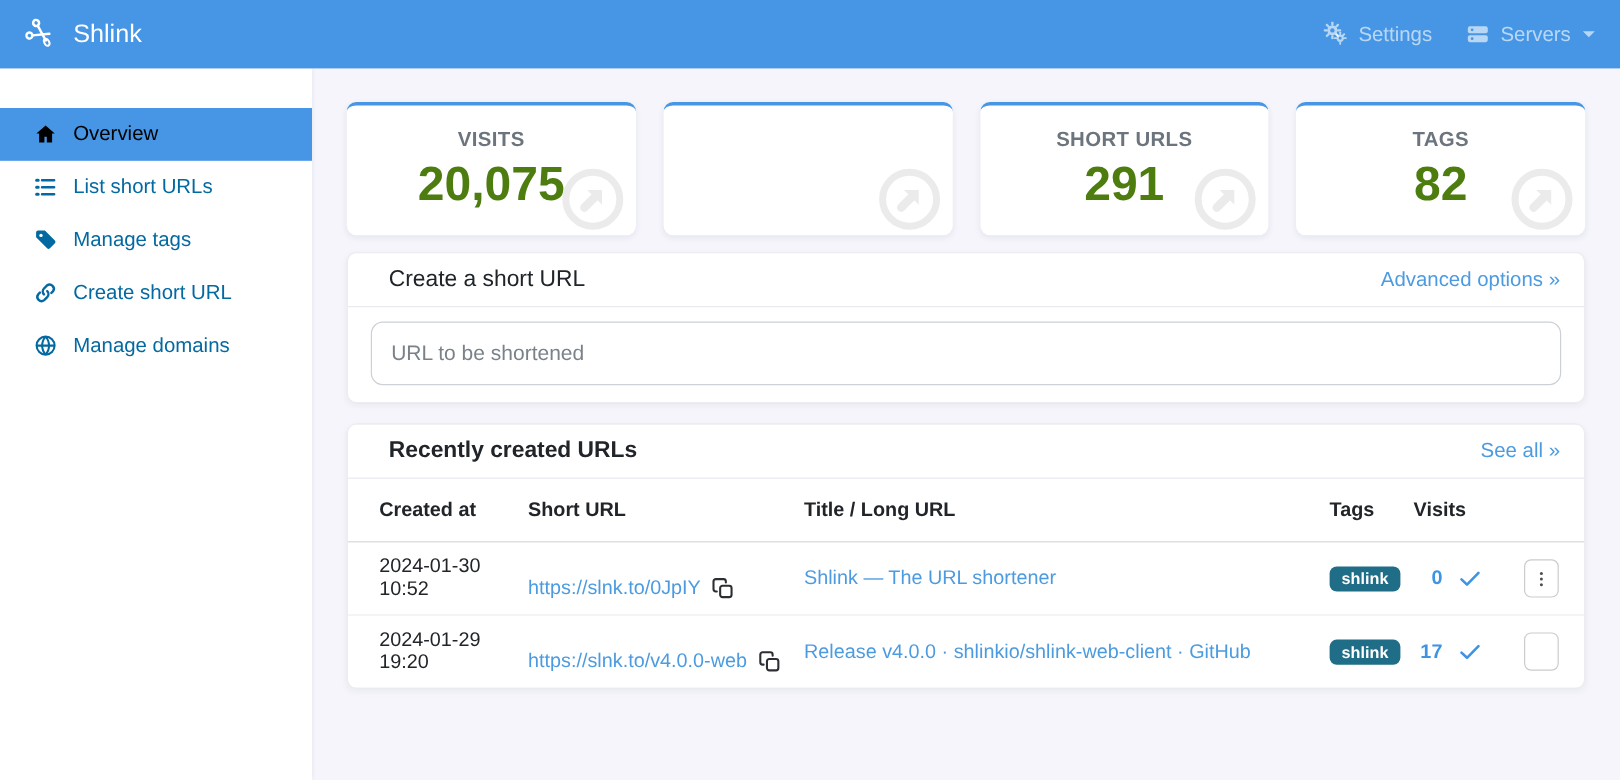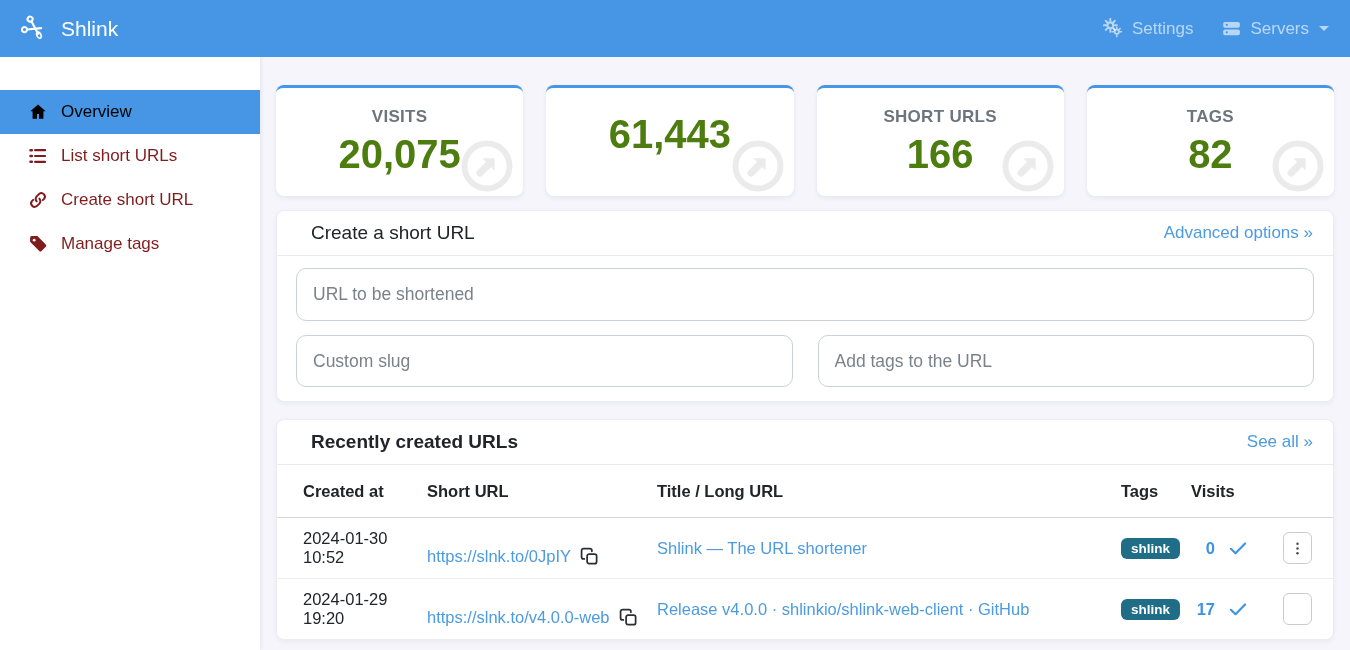--- a/index.html
+++ b/index.html
@@ -37,29 +37,29 @@
 
   
   .sidebar{
     position:absolute;top:57px;left:0;bottom:0;width:260px;
     background:#fff;box-shadow:1px 0 4px rgba(40,40,90,.08);
     padding-top:33px;z-index:5;
   }
   .side-item{
     display:flex;align-items:center;gap:13px;
     height:44px;padding:0 20px 0 28px;
-    color:#7f1d1d;font-size:17px;
+    color:#0369a1;font-size:17px;
   }
   .side-item .sicon{width:20px;height:20px;flex:0 0 auto;}
   .side-item.active{background:var(--primary);color:#000000;}
 
   
   .main{
     position:absolute;top:57px;left:260px;right:0;bottom:0;
-    padding:28px 16px 0;overflow:hidden;
+    padding:28px 29px 0;overflow:hidden;
   }
 
   
   .stats-row{display:flex;gap:23px;}
   .stat-card{
     flex:1;height:111px;background:#fff;border-radius:8px;
     border-top:3px solid var(--primary);
     box-shadow:0 2px 5px rgba(30,30,80,.07);
     position:relative;text-align:center;padding-top:19px;cursor:pointer;
   }
@@ -205,65 +205,74 @@
     <span class="sicon">
       <svg viewBox="0 0 24 24" width="20" height="20" fill="none" stroke="currentColor" stroke-width="2.6" stroke-linecap="round">
         <path d="M8.5 5h12M8.5 12h12M8.5 19h12"></path>
         <path d="M3 5h1.6M3 12h1.6M3 19h1.6" stroke-width="3"></path>
       </svg>
     </span>
     <span>List short URLs</span>
   </a>
   <a class="side-item">
     <span class="sicon">
+      <svg viewBox="0 0 24 24" width="20" height="20" fill="currentColor">
+        <path d="M2.5 4.5a2 2 0 0 1 2-2h6.8l10 10a2 2 0 0 1 0 2.8l-5 5a2 2 0 0 1-2.8 0l-11-11z"></path>
+        <circle cx="7.4" cy="7.4" r="1.7" fill="#fff"></circle>
+      </svg>
+    </span>
+    <span>Manage tags</span>
+  </a>
+  <a class="side-item">
+    <span class="sicon">
       <svg viewBox="0 0 24 24" width="20" height="20" fill="none" stroke="currentColor" stroke-width="2.4" stroke-linecap="round">
         <path d="M10.4 13.6a4.2 4.2 0 0 1 0-5.9l3-3a4.2 4.2 0 0 1 5.9 5.9l-1.6 1.6"></path>
         <path d="M13.6 10.4a4.2 4.2 0 0 1 0 5.9l-3 3a4.2 4.2 0 0 1-5.9-5.9l1.6-1.6"></path>
       </svg>
     </span>
     <span>Create short URL</span>
   </a>
   <a class="side-item">
     <span class="sicon">
-      <svg viewBox="0 0 24 24" width="20" height="20" fill="currentColor">
-        <path d="M2.5 4.5a2 2 0 0 1 2-2h6.8l10 10a2 2 0 0 1 0 2.8l-5 5a2 2 0 0 1-2.8 0l-11-11z"></path>
-        <circle cx="7.4" cy="7.4" r="1.7" fill="#fff"></circle>
-      </svg>
-    </span>
-    <span>Manage tags</span>
+      <svg viewBox="0 0 24 24" width="20" height="20" fill="none" stroke="currentColor" stroke-width="2.1">
+        <circle cx="12" cy="12" r="9"></circle>
+        <path d="M3 12h18"></path>
+        <path d="M12 3a13.5 13.5 0 0 1 0 18M12 3a13.5 13.5 0 0 0 0 18"></path>
+      </svg>
+    </span>
+    <span>Manage domains</span>
   </a>
 </aside>
 
 <main class="main">
 
   <div class="stats-row">
     <div class="stat-card">
       <div class="stat-title">VISITS</div>
       <div class="stat-value">20,075</div>
       <span class="stat-arrow">
         <svg viewBox="0 0 24 24" width="54" height="54" fill="none" stroke="currentColor" stroke-width="2.6">
           <circle cx="12" cy="12" r="10"></circle>
           <path d="M8.9 15.1 12.7 11.3" stroke-width="3.2" stroke-linecap="round"></path>
           <path d="M9.9 8.6h5.5v5.5z" fill="currentColor" stroke="none"></path>
         </svg>
       </span>
     </div>
     <div class="stat-card">
-      <div class="stat-value">61,443</div>
       <span class="stat-arrow">
         <svg viewBox="0 0 24 24" width="54" height="54" fill="none" stroke="currentColor" stroke-width="2.6">
           <circle cx="12" cy="12" r="10"></circle>
           <path d="M8.9 15.1 12.7 11.3" stroke-width="3.2" stroke-linecap="round"></path>
           <path d="M9.9 8.6h5.5v5.5z" fill="currentColor" stroke="none"></path>
         </svg>
       </span>
     </div>
     <div class="stat-card">
       <div class="stat-title">SHORT URLS</div>
-      <div class="stat-value">166</div>
+      <div class="stat-value">291</div>
       <span class="stat-arrow">
         <svg viewBox="0 0 24 24" width="54" height="54" fill="none" stroke="currentColor" stroke-width="2.6">
           <circle cx="12" cy="12" r="10"></circle>
           <path d="M8.9 15.1 12.7 11.3" stroke-width="3.2" stroke-linecap="round"></path>
           <path d="M9.9 8.6h5.5v5.5z" fill="currentColor" stroke="none"></path>
         </svg>
       </span>
     </div>
     <div class="stat-card">
       <div class="stat-title">TAGS</div>
@@ -278,24 +287,20 @@
     </div>
   </div>
 
   <section class="card create-card">
     <div class="card-header">
       <span class="card-title">Create a short URL</span>
       <a class="card-link">Advanced options »</a>
     </div>
     <div class="create-body">
       <input class="form-control" type="text" placeholder="URL to be shortened" style="">
-      <div class="form-row">
-        <input class="form-control" type="text" placeholder="Custom slug" style="">
-        <input class="form-control" type="text" placeholder="Add tags to the URL" style="">
-      </div>
     </div>
   </section>
 
   <section class="card recent-card">
     <div class="card-header">
       <span class="card-title bold">Recently created URLs</span>
       <a class="card-link">See all »</a>
     </div>
     <table class="recent-table">
       <colgroup>

